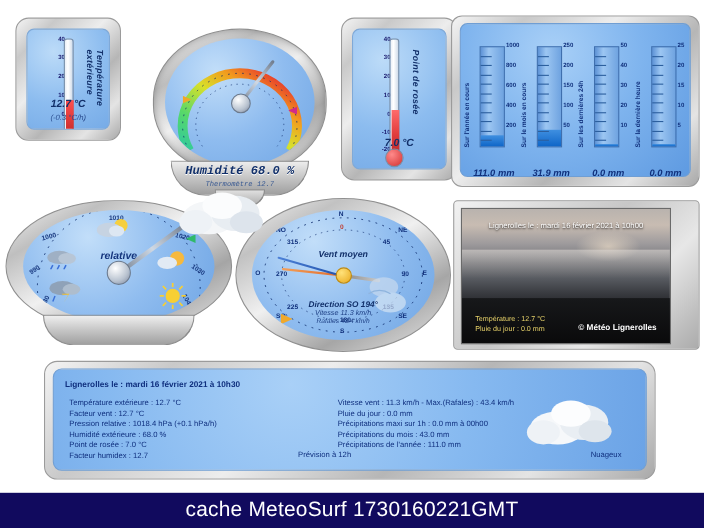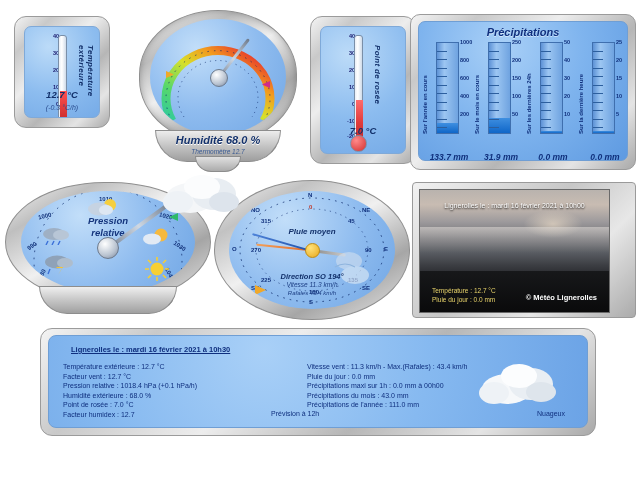--- a/index.html
+++ b/index.html
@@ -47,21 +47,21 @@
                 font-weight: bold; }
   .tlabel { position: absolute; left: 52px; top: 18px; writing-mode: vertical-rl;
             font-size: 8px; font-style: italic; color: #12306a; font-weight: bold;
             letter-spacing: .3px; }
   .tval { position: absolute; left: 0; right: 0; bottom: 17px; text-align: center;
           font-size: 9.5px; font-style: italic; font-weight: bold; color: #12306a; }
   .tval2 { position: absolute; left: 0; right: 0; bottom: 6px; text-align: center;
            font-size: 7px; font-style: italic; color: #2a4d8f; }
 
   
-  .gauge-hum { position: absolute; left: 133px; top: 8px; width: 170px; height: 162px; }
+  .gauge-hum { position: absolute; left: 133px; top: 24px; width: 170px; height: 162px; font-family: Liberation Mono, monospace; }
   .gauge-hum .ring {
     position: absolute; left: 6px; top: 2px; width: 158px; height: 134px;
     border-radius: 50%/48%;
     background: linear-gradient(150deg,#f6f6f6,#bdbdbd 25%,#efefef 45%,#a8a8a8 70%,#e6e6e6 100%);
     border: 1px solid #8f8f8f;
     box-shadow: inset 0 0 6px rgba(0,0,0,.25);
   }
   .gauge-hum .face {
     position: absolute; left: 17px; top: 11px; width: 136px; height: 116px;
     border-radius: 50%;
@@ -205,22 +205,22 @@
   .cam-wm { position: absolute; right: 12px; bottom: 10px; font-size: 7.5px;
             color: #ffffff; font-weight: bold; }
 
   
   .info { position: absolute; left: 40px; top: 328px; width: 556px; height: 108px;
           border-radius: 12px; }
   .info .inner { position: absolute; left: 7px; top: 6px; right: 7px; bottom: 7px;
                  border-radius: 8px; border: 1px solid #6f9ed4;
                  background: radial-gradient(circle at 40% 15%, #a9d0f7 0%, #86b9f0 50%, #6ba3e6 100%);
                  overflow: hidden; }
-  .info-head { position: absolute; left: 22px; top: 9px; font-size: 7.5px;
-               color: #0f2f7e; font-weight: bold; text-decoration: underline; }
+  .info-head { position: absolute; left: 10px; top: 9px; font-size: 7.5px;
+               color: #0f2f7e; font-weight: bold; }
   .col-a { position: absolute; left: 14px; top: 26px; width: 252px; }
   .col-b { position: absolute; left: 258px; top: 26px; width: 240px; }
   .col-a div, .col-b div { font-size: 7px; color: #0f2f7e; line-height: 9.6px;
                            white-space: nowrap; }
   .fc-label { position: absolute; left: 222px; bottom: 10px; font-size: 7px;
               color: #0f2f7e; }
   .fc-word { position: absolute; right: 22px; bottom: 10px; font-size: 7px;
              color: #0f2f7e; }
   .fc-icon { position: absolute; right: 28px; bottom: 20px; width: 84px; height: 46px; }
 
@@ -309,21 +309,20 @@
         <div class="merc" style="height:38px;background:linear-gradient(180deg,#ff6b6b,#e03b3b 60%,#c62d2d);"></div>
       </div>
       <div class="bulb" style="background:radial-gradient(circle at 35% 30%,#ff8a8a,#d22f2f);"></div>
       <div class="tlabel">Point de rosée</div>
       <div class="tval">7.0 °C</div>
     </div>
   </div>
 
   <div class="precip metal">
     <div class="inner">
-      <h3>Précipitations</h3>
 
       <div class="pcol" style="left:4px;">
         <div class="pvert">Sur l'année en cours</div>
         <div class="ptube">
           <div class="fill" style="height:11%"></div>
           <div class="gr" style="top:8px"></div>
             <div class="gr" style="top:16px"></div>
           <div class="gr" style="top:25px"></div>
             <div class="gr" style="top:33px"></div>
           <div class="gr" style="top:42px"></div>
@@ -407,21 +406,21 @@
         </div>
         <div class="pscale">
           <span style="top:-1px">25</span>
           <span style="top:17px">20</span>
           <span style="top:35px">15</span>
           <span style="top:53px">10</span>
           <span style="top:71px">5</span>
         </div>
       </div>
 
-      <div class="pval" style="left:2px;">133.7 mm</div>
+      <div class="pval" style="left:2px;">111.0 mm</div>
       <div class="pval" style="left:54px;">31.9 mm</div>
       <div class="pval" style="left:106px;">0.0 mm</div>
       <div class="pval" style="left:158px;">0.0 mm</div>
 
     </div>
   </div>
 
   <div class="baro">
     <div class="ring"></div>
     <div class="face">
@@ -430,21 +429,20 @@
       </svg>
       <div class="bscale">
         <span style="left:16px;top:80px;transform:rotate(-62deg)">980</span>
         <span style="left:6px;top:52px;transform:rotate(-34deg)">990</span>
         <span style="left:17px;top:22px;transform:rotate(-14deg)">1000</span>
         <span style="left:78px;top:5px">1010</span>
         <span style="left:138px;top:22px;transform:rotate(14deg)">1020</span>
         <span style="left:152px;top:52px;transform:rotate(34deg)">1030</span>
         <span style="left:142px;top:80px;transform:rotate(62deg)">1040</span>
       </div>
-      <div class="baro-title">Pression</div>
       <div class="baro-title2">relative</div>
 
       <svg style="position:absolute;left:20px;top:34px;width:30px;height:20px" viewBox="0 0 30 20">
         <ellipse cx="13" cy="9" rx="11" ry="6" fill="#9fb0c4"></ellipse>
           <ellipse cx="20" cy="10" rx="8" ry="5" fill="#b8c6d6"></ellipse>
         <line x1="7" y1="16" x2="5" y2="20" stroke="#3a6fd8" stroke-width="1.4"></line>
         <line x1="13" y1="16" x2="11" y2="20" stroke="#3a6fd8" stroke-width="1.4"></line>
         <line x1="19" y1="16" x2="17" y2="20" stroke="#3a6fd8" stroke-width="1.4"></line>
       </svg>
       <svg style="position:absolute;left:22px;top:62px;width:32px;height:22px" viewBox="0 0 32 22">
@@ -509,21 +507,21 @@
         <span style="left:80px;top:13px;color:#c0392b">0</span>
         <span style="left:119px;top:27px">45</span>
         <span style="left:136px;top:56px">90</span>
         <span style="left:119px;top:86px">135</span>
         <span style="left:80px;top:98px">180</span>
         <span style="left:32px;top:86px">225</span>
         <span style="left:22px;top:56px">270</span>
         <span style="left:32px;top:27px">315</span>
       </div>
 
-      <div class="wind-t1">Pluie moyen</div>
+      <div class="wind-t1">Vent moyen</div>
 
       <div class="needle" style="left:83px;top:58px;width:56px;height:2.4px;
            background:linear-gradient(90deg,#e0692a,#f3a05a);transform:rotate(186deg);"></div>
       <div class="needle" style="left:83px;top:59px;width:62px;height:2.2px;
            background:linear-gradient(90deg,#1f4fa8,#4d82d8);transform:rotate(196deg);"></div>
       <div class="needle" style="left:83px;top:58px;width:34px;height:2.6px;
            background:linear-gradient(90deg,#888,#ccc);transform:rotate(8deg);"></div>
       <div class="hub" style="left:76px;top:52px;width:15px;height:15px;
            background:radial-gradient(circle at 35% 30%,#ffe27a,#e8a81c);border-color:#c08b10;"></div>
 
@@ -586,14 +584,17 @@
         <ellipse cx="56" cy="23" rx="22" ry="16" fill="#e9eef3"></ellipse>
         <ellipse cx="44" cy="15" rx="18" ry="12" fill="#fcfdfe"></ellipse>
         <ellipse cx="19" cy="32" rx="15" ry="11" fill="#eef2f6"></ellipse>
         <ellipse cx="66" cy="31" rx="15" ry="10" fill="#dee5ec"></ellipse>
       </svg>
       <div class="fc-label">Prévision à 12h</div>
       <div class="fc-word">Nuageux</div>
     </div>
   </div>
 
+  <div class="caption">
+    <span>cache MeteoSurf 1730160221GMT</span>
+  </div>
 
 </div>
 
 </body></html>

